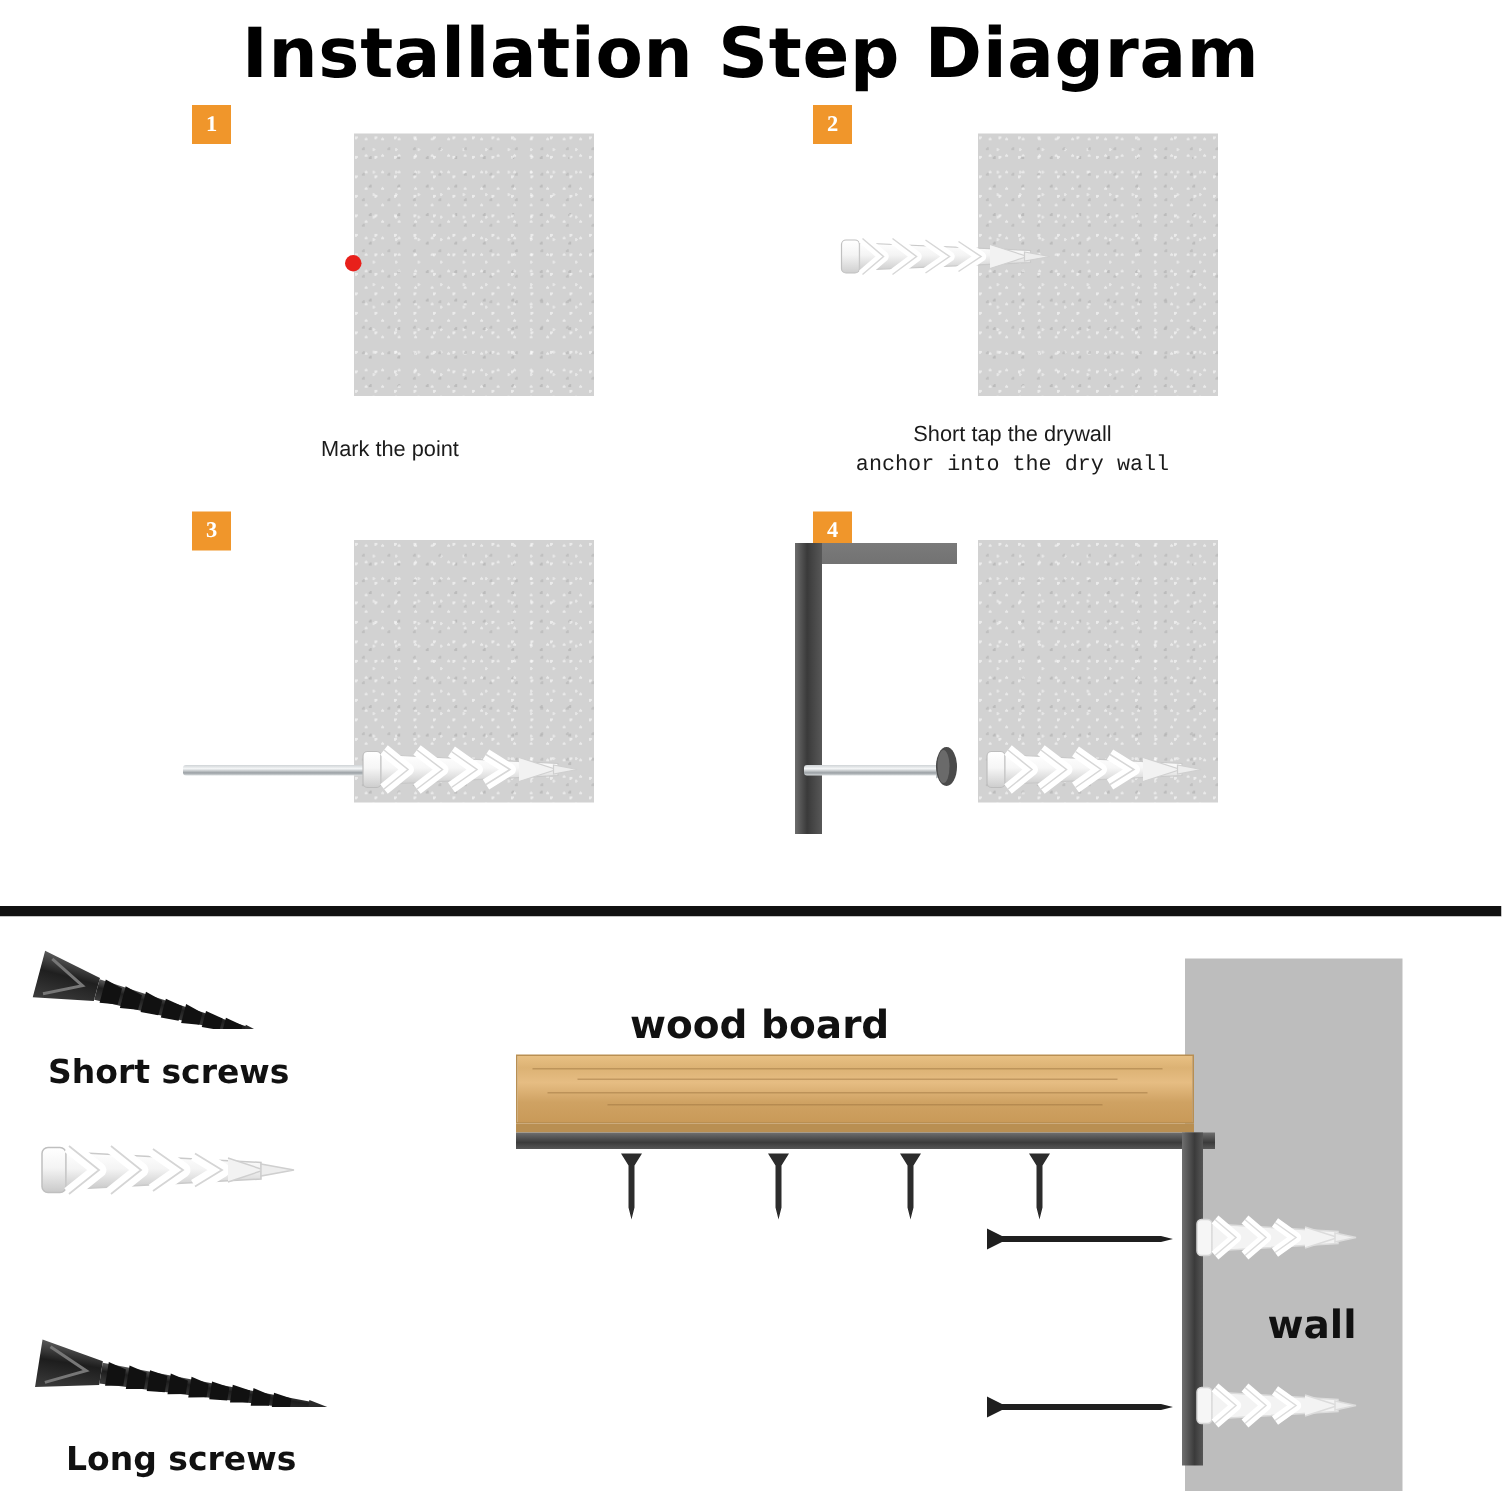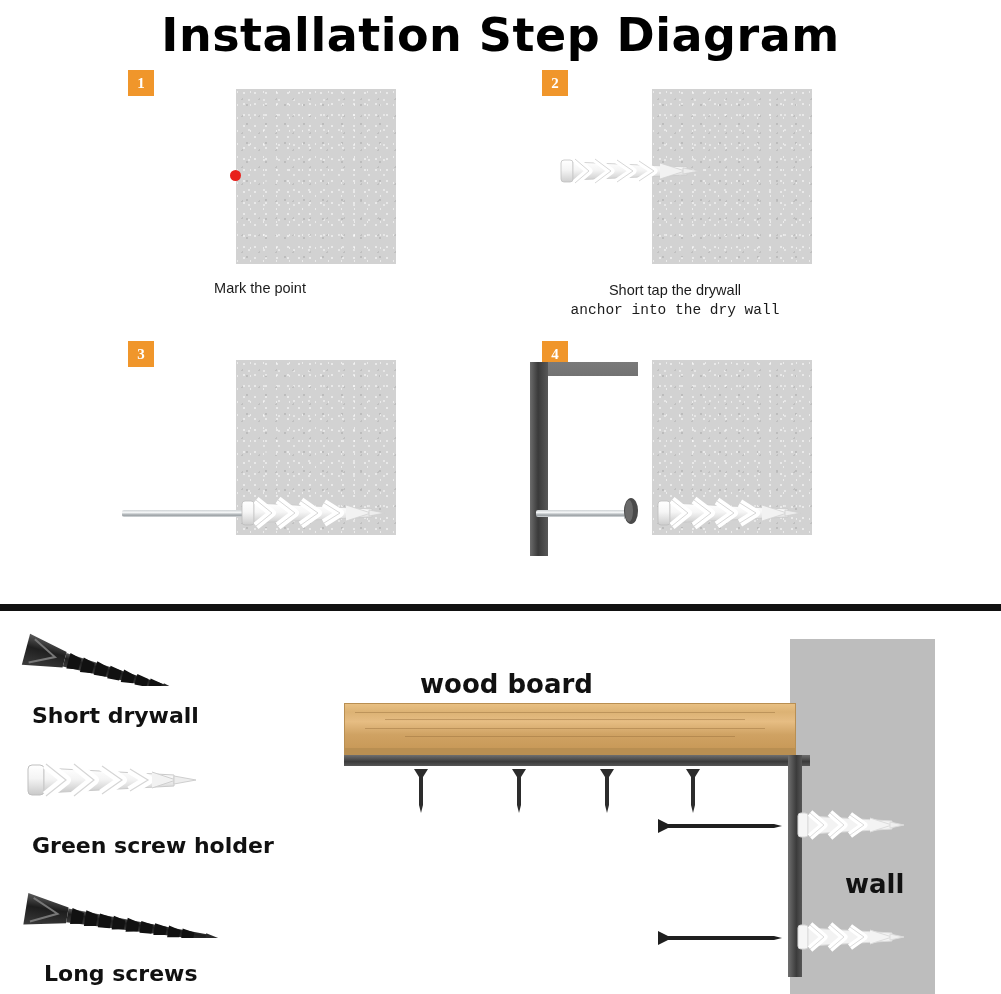--- a/index.html
+++ b/index.html
@@ -180,21 +180,21 @@
 <div class="top-section">
 
   <div class="main-title">Installation Step Diagram</div>
 
   <div class="steps-grid">
 
     <div class="step" style="left:0;top:0;width:500px;height:270px;">
       <div class="step-badge" style="position:absolute;left:128px;top:8px;">1</div>
       <div class="wall-block" style="left:236px;top:27px;width:160px;height:175px;"></div>
       <div class="red-dot" style="left:230px;top:108px;"></div>
-      <div class="caption" style="left:80px;top:216px;text-align:center;">Mark the point</div>
+      <div class="caption" style="left:80px;top:228px;text-align:center;">Mark the point</div>
     </div>
 
     <div class="step" style="left:500px;top:0;width:500px;height:270px;">
       <div class="step-badge" style="position:absolute;left:42px;top:8px;">2</div>
       <div class="wall-block" style="left:152px;top:27px;width:160px;height:175px;"></div>
 
       <div class="anchor" style="left:55px;top:88px;width:145px;height:42px;">
         <svg class="body" viewBox="0 0 145 42" xmlns="http://www.w3.org/2000/svg">
           <defs>
             <linearGradient id="ag2" x1="0" y1="0" x2="0" y2="1">
@@ -350,21 +350,21 @@
             <path d="M92 16 L104 18 L104 28 L92 29 Z"></path>
             <path d="M106 16 L118 19 L118 27 L106 29 Z"></path>
             <path d="M120 17 L132 19 L132 27 L120 28 Z"></path>
             <path d="M134 18 L146 20 L146 26 L134 28 Z"></path>
           </g>
           <path d="M148 19 L166 23 L148 27 Z" fill="#2a2a2a"></path>
           <path d="M12 10 L36 22 L12 34" fill="none" stroke="#777" stroke-width="2"></path>
         </g>
       </svg>
     </div>
-    <div class="part-label" style="left:32px;top:92px;">Short drywall</div>
+    <div class="part-label" style="left:32px;top:92px;">Short screws</div>
 
     <div class="part" style="left:24px;top:144px;width:175px;height:52px;">
       <svg width="175" height="52" viewBox="0 0 175 52" xmlns="http://www.w3.org/2000/svg">
         <defs>
           <linearGradient id="agp" x1="0" y1="0" x2="0" y2="1">
             <stop offset="0%" stop-color="#ffffff"></stop>
             <stop offset="45%" stop-color="#f4f4f4"></stop>
             <stop offset="100%" stop-color="#c9c9c9"></stop>
           </linearGradient>
         </defs>
@@ -375,21 +375,20 @@
         <path d="M50 9 L70 25 L50 41" fill="none" stroke="#ffffff" stroke-width="10" stroke-linejoin="round"></path>
         <path d="M50 9 L70 25 L50 41" fill="none" stroke="#d5d5d5" stroke-width="1.2"></path>
         <path d="M78 11 L98 25 L78 39" fill="none" stroke="#ffffff" stroke-width="10" stroke-linejoin="round"></path>
         <path d="M78 11 L98 25 L78 39" fill="none" stroke="#d5d5d5" stroke-width="1.2"></path>
         <path d="M106 14 L124 25 L106 36" fill="none" stroke="#ffffff" stroke-width="10" stroke-linejoin="round"></path>
         <path d="M106 14 L124 25 L106 36" fill="none" stroke="#d5d5d5" stroke-width="1.2"></path>
         <path d="M128 17 L152 25 L128 33" fill="#f2f2f2" stroke="#cfcfcf" stroke-width="1"></path>
         <path d="M150 21 L172 25 L150 29 Z" fill="#ededed" stroke="#cfcfcf" stroke-width="1"></path>
       </svg>
     </div>
-    <div class="part-label" style="left:32px;top:222px;">Green screw holder</div>
 
     <div class="part" style="left:20px;top:272px;width:215px;height:55px;">
       <svg width="215" height="55" viewBox="0 0 215 55" xmlns="http://www.w3.org/2000/svg">
         <defs>
           <linearGradient id="sc2" x1="0" y1="0" x2="0" y2="1">
             <stop offset="0%" stop-color="#5a5a5a"></stop>
             <stop offset="40%" stop-color="#1d1d1d"></stop>
             <stop offset="100%" stop-color="#3c3c3c"></stop>
           </linearGradient>
         </defs>

